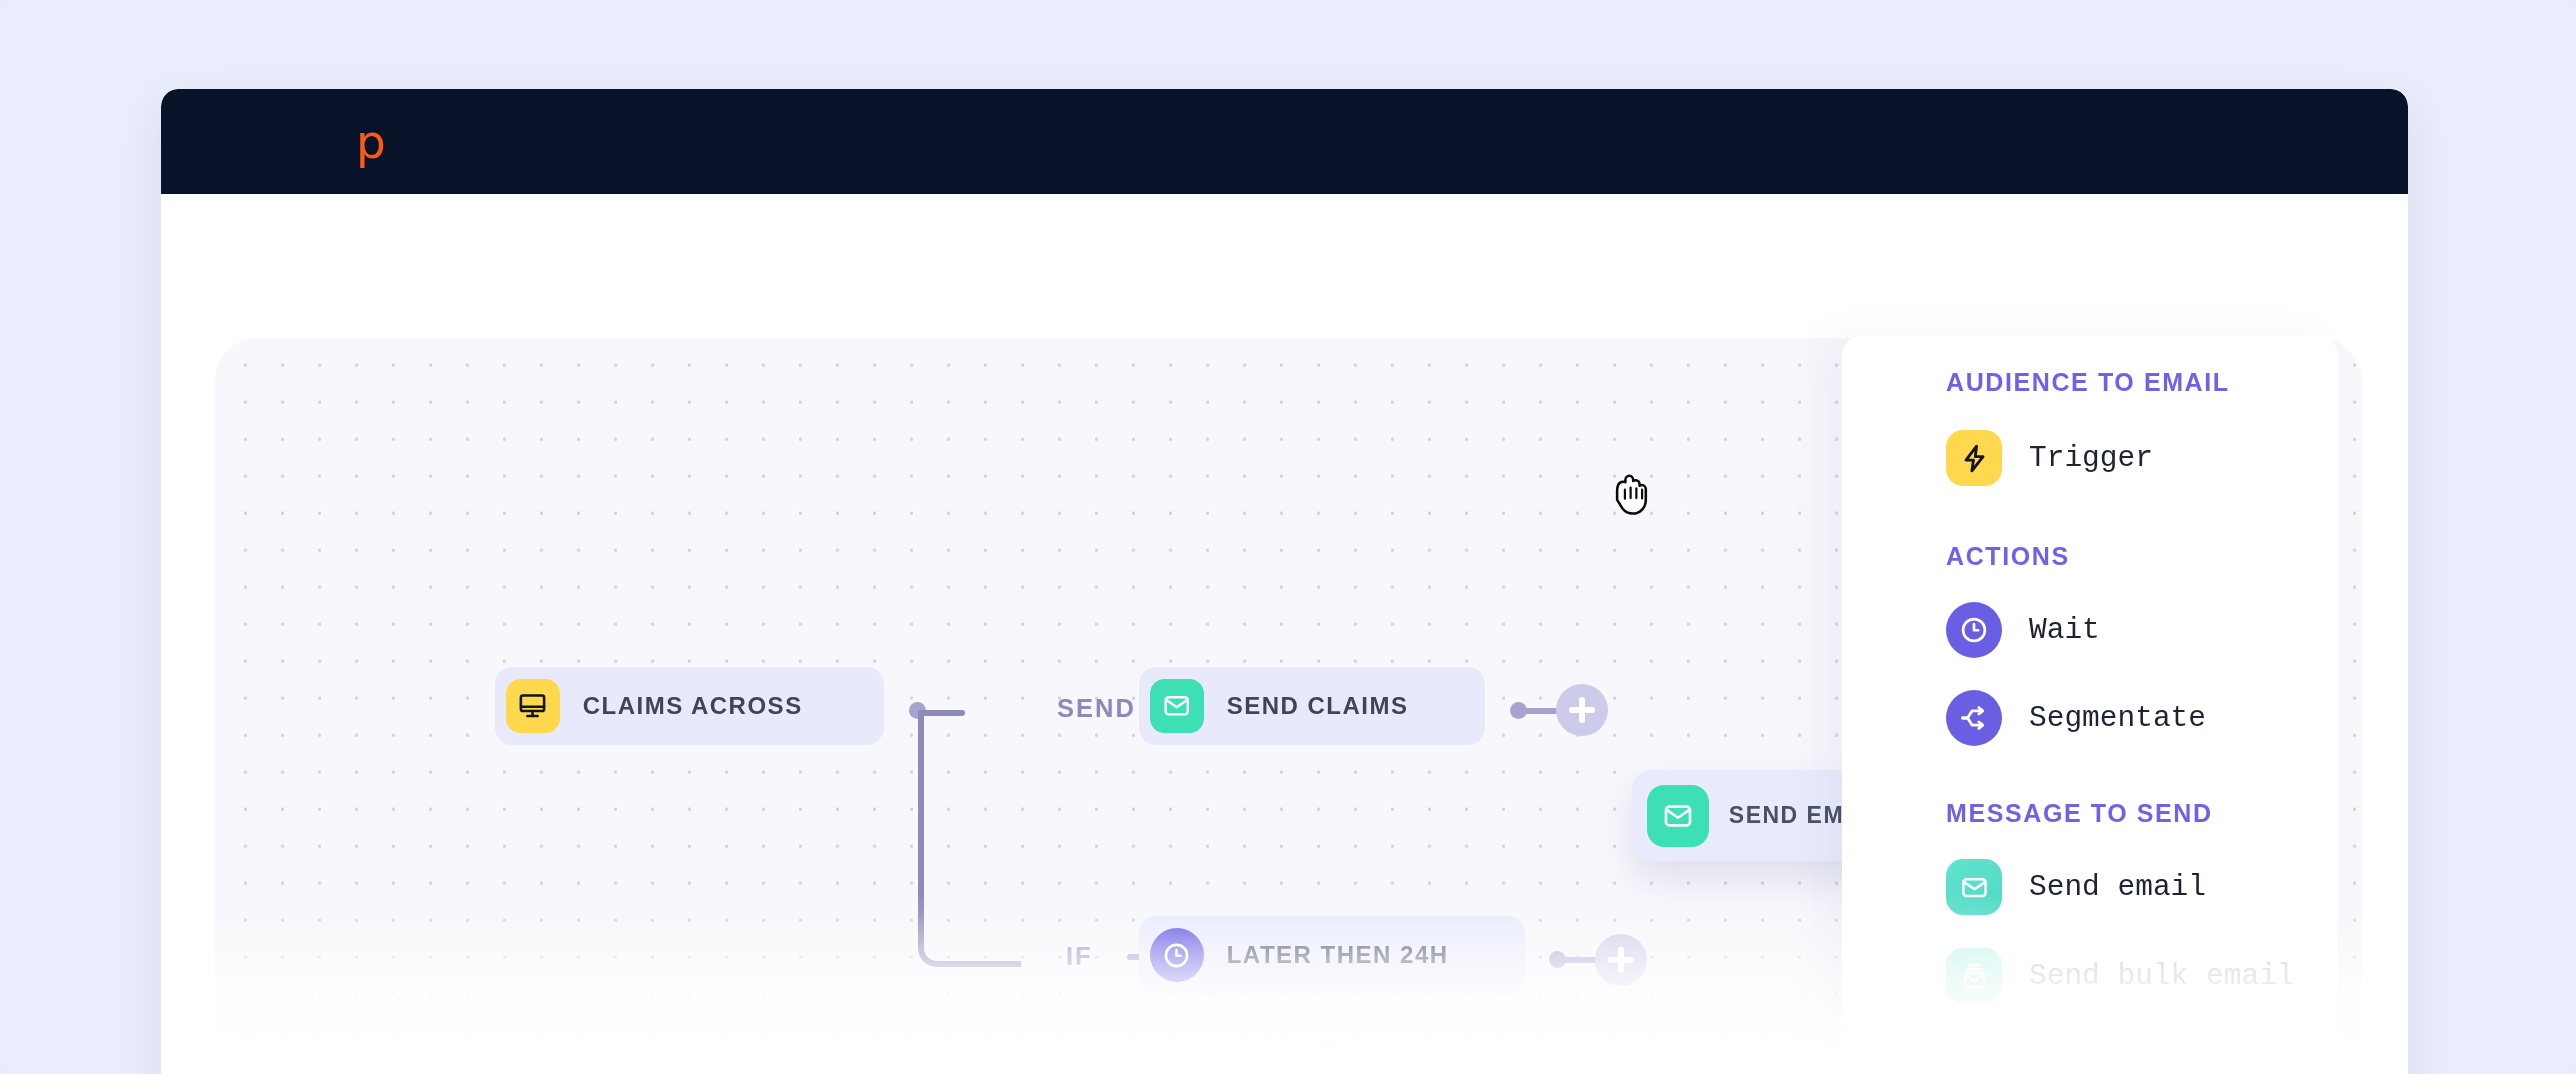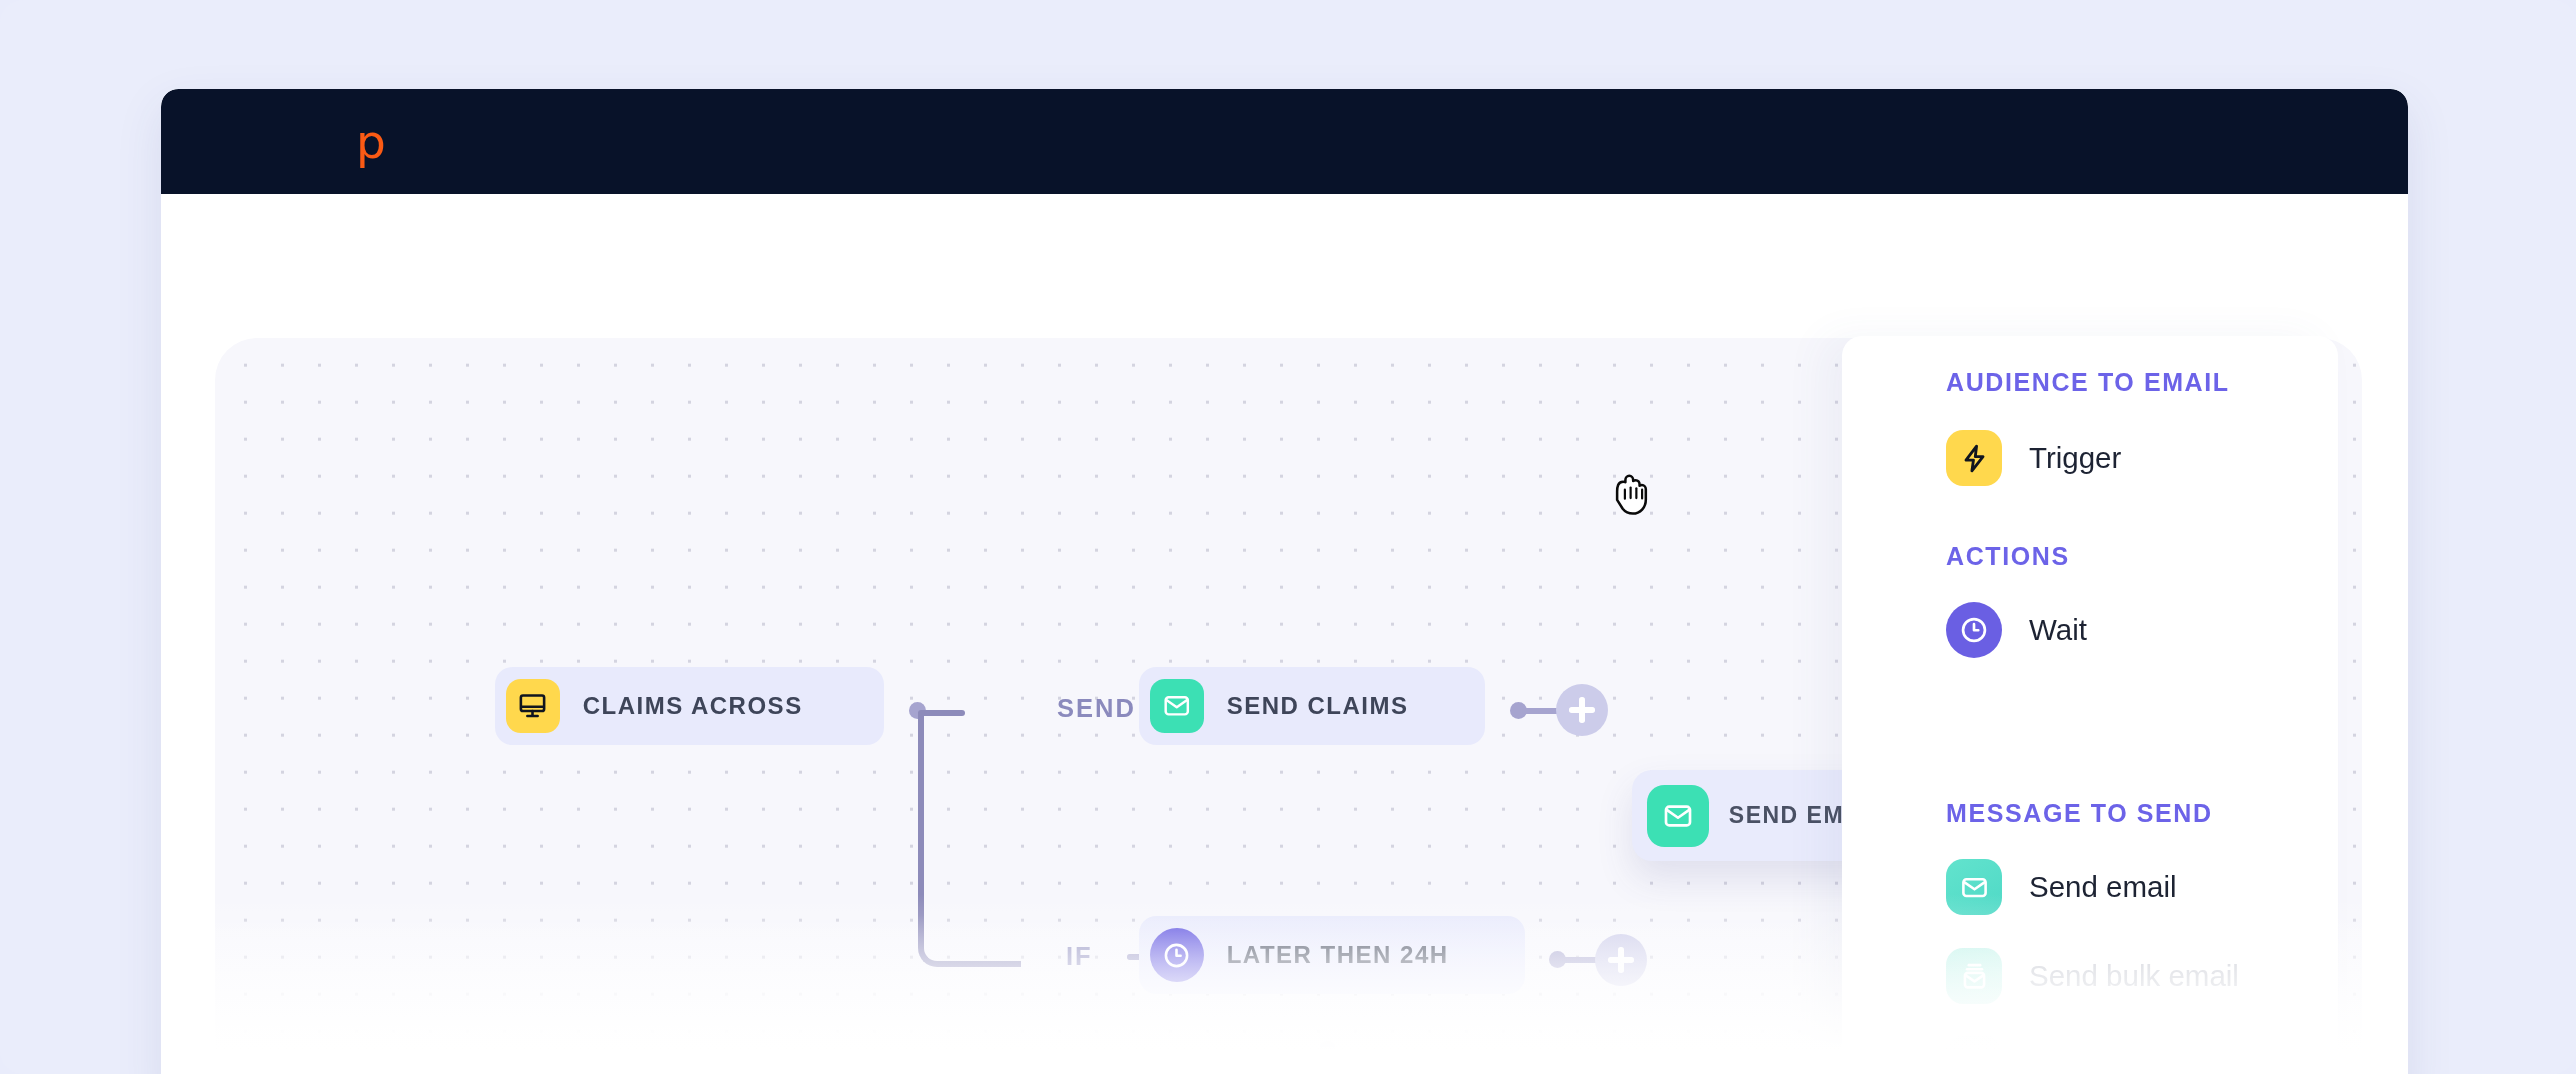--- a/index.html
+++ b/index.html
@@ -173,21 +173,21 @@
     width:56px;height:56px;flex:0 0 56px;
     display:flex;align-items:center;justify-content:center;border-radius:17px;
   }
   .panel-item .pi-icon.circle{border-radius:50%;}
   .pi-yellow{background:#ffd84d;}
   .pi-purple{background:#6a5fe3;}
   .pi-teal{background:linear-gradient(145deg,#62e3cd,#4fd9c6);}
   .pi-teal-faded{background:linear-gradient(145deg,#c6f4ec,#d3f6ef);}
   .panel-item .pi-label{
     margin-left:27px;font-size:29.5px;color:#1d2333;
-    font-family:Liberation Sans, sans-serif;white-space:nowrap;
+    font-family:Liberation Mono, monospace;white-space:nowrap;
   }
   .pi-label.muted{color:#c3c6cf;}
   #panel-fade{
     position:absolute;left:0;right:0;bottom:0;height:201px;
     background:linear-gradient(to bottom, rgba(255,255,255,0), #ffffff 82%);
     pointer-events:none;
   }
 
   
   #badge{
@@ -309,20 +309,31 @@
 
         <div class="panel-heading" style="top:206px;">ACTIONS</div>
         <div class="panel-item" style="top:266px;">
           <div class="pi-icon pi-purple circle">
             <svg width="32" height="32" viewBox="0 0 24 24" fill="none" stroke="#ffffff" stroke-width="2" stroke-linecap="round" stroke-linejoin="round">
               <circle cx="12" cy="12" r="8.2"></circle>
                 <path d="M12 7.6V12.2H15.2"></path>
             </svg>
           </div>
           <div class="pi-label">Wait</div>
+        </div>
+        <div class="panel-item" style="top:354px;">
+          <div class="pi-icon pi-purple circle">
+            <svg width="32" height="32" viewBox="0 0 24 24" fill="none" stroke="#ffffff" stroke-width="2.1" stroke-linecap="round" stroke-linejoin="round">
+              <path d="M3.4 12H7.2L10.6 6.6H18"></path>
+                <path d="M3.4 12H7.2L10.6 17.4H18"></path>
+              <polyline points="15.6,4.2 18.6,6.6 15.6,9"></polyline>
+                <polyline points="15.6,15 18.6,17.4 15.6,19.8"></polyline>
+            </svg>
+          </div>
+          <div class="pi-label">Segmentate</div>
         </div>
 
         <div class="panel-heading" style="top:463px;">MESSAGE TO SEND</div>
         <div class="panel-item" style="top:523px;">
           <div class="pi-icon pi-teal">
             <svg width="31" height="31" viewBox="0 0 24 24" fill="none" stroke="#ffffff" stroke-width="2" stroke-linecap="round" stroke-linejoin="round">
               <rect x="3.4" y="5.6" width="17.2" height="13" rx="2.3"></rect>
                 <path d="M4 7.8L12 13.4L20 7.8"></path>
             </svg>
           </div>

